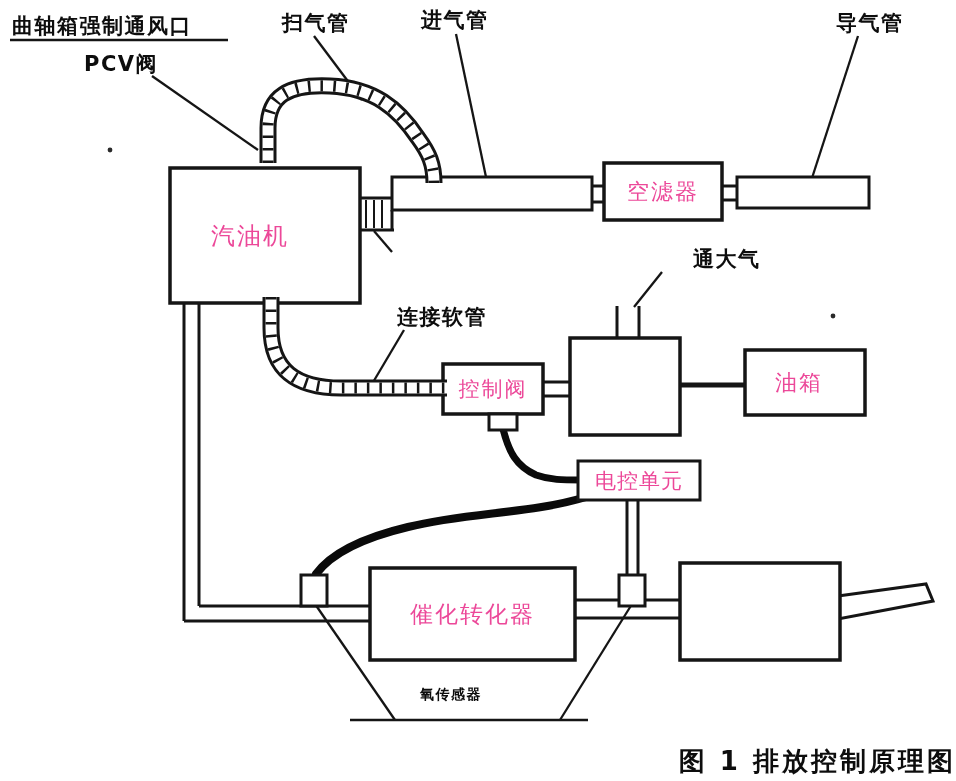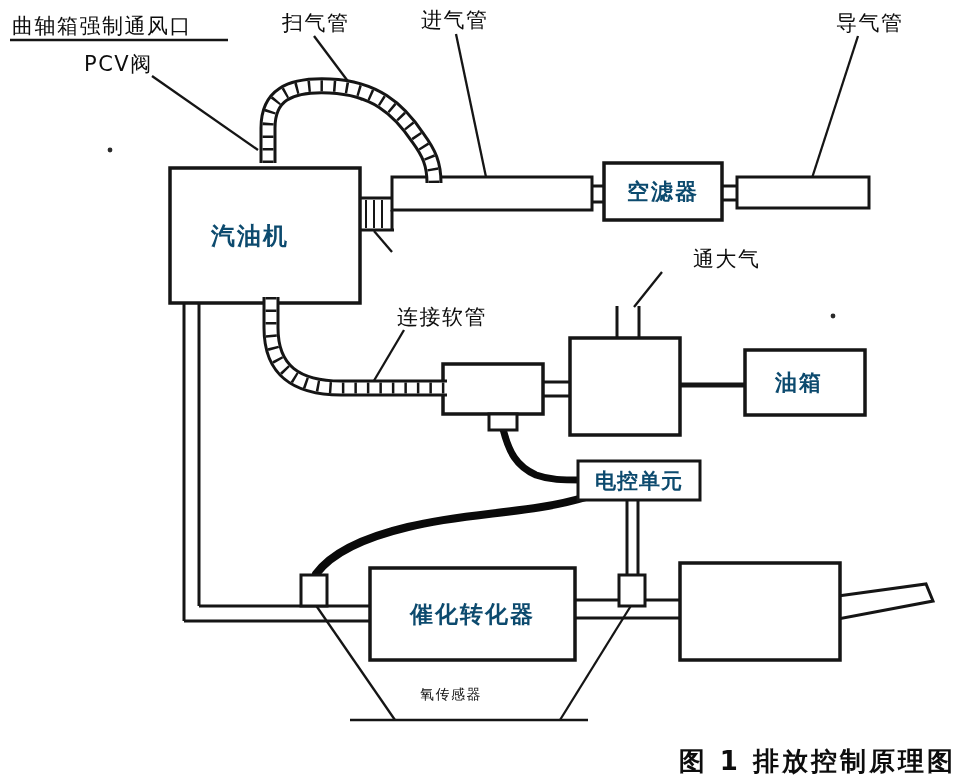--- a/index.html
+++ b/index.html
@@ -1,26 +1,26 @@
 <!DOCTYPE html>
 <html><head>
 <meta charset="utf-8">
 <style>
   * { margin:0; padding:0; box-sizing:border-box; }
   html,body { background:#ffffff; }
   body { font-family:"DejaVu Sans", sans-serif; color:#0d0d0d; }
   .stage { position:relative; width:956px; height:781px; background:#ffffff; overflow:hidden; }
   .stage svg { position:absolute; left:0; top:0; }
   .lbl {
-    position:absolute; font-weight:400; font-size:21px;
+    position:absolute; font-weight:700; font-size:21px;
     color:#0d0d0d; white-space:nowrap; letter-spacing:1.5px;
   }
   .boxlbl {
     position:absolute; display:flex; align-items:center; justify-content:center;
-    font-weight:700; font-size:22px; color:#0c4a6e; letter-spacing:2px; white-space:nowrap;
+    font-weight:400; font-size:22px; color:#ec4899; letter-spacing:2px; white-space:nowrap;
   }
   .caption {
     position:absolute; left:0; top:744px; width:956px; text-align:right;
     font-weight:700; font-size:26px; letter-spacing:3px; color:#0d0d0d;
   }
 </style>
 </head>
 <body>
 
 <div class="stage">
@@ -117,18 +117,19 @@
   <div class="lbl" style="left:84px;  top:50px;">PCV阀</div>
   <div class="lbl" style="left:282px; top:9px;">扫气管</div>
   <div class="lbl" style="left:421px; top:6px;">进气管</div>
   <div class="lbl" style="left:836px; top:9px;">导气管</div>
   <div class="lbl" style="left:397px; top:303px;">连接软管</div>
   <div class="lbl" style="left:649px; top:245px;margin-left:44px;">通大气</div>
   <div class="lbl" style="left:420px; top:686px; font-size:14px;">氧传感器</div>
 
   <div class="boxlbl" style="left:175px; top:168px; width:150px; height:135px; font-size:24px;">汽油机</div>
   <div class="boxlbl" style="left:604px; top:163px; width:118px; height:57px;">空滤器</div>
+  <div class="boxlbl" style="left:443px; top:364px; width:100px; height:50px; font-size:21px;">控制阀</div>
   <div class="boxlbl" style="left:745px; top:350px; width:108px; height:65px;border-radius:26px;">油箱</div>
   <div class="boxlbl" style="left:578px; top:461px; width:122px; height:39px; font-size:21px; letter-spacing:1px;">电控单元</div>
   <div class="boxlbl" style="left:370px; top:568px; width:205px; height:92px; font-size:23px;">催化转化器</div>
 
   <div class="caption">图 1 排放控制原理图</div>
 </div>
 
 </body></html>

